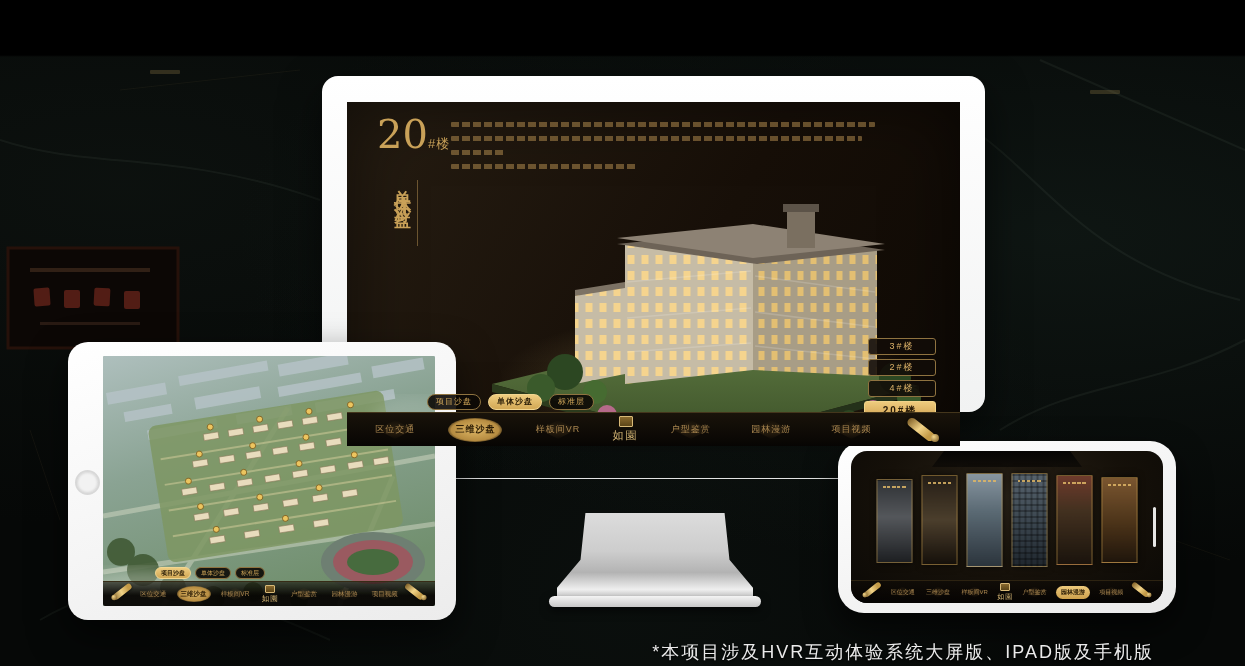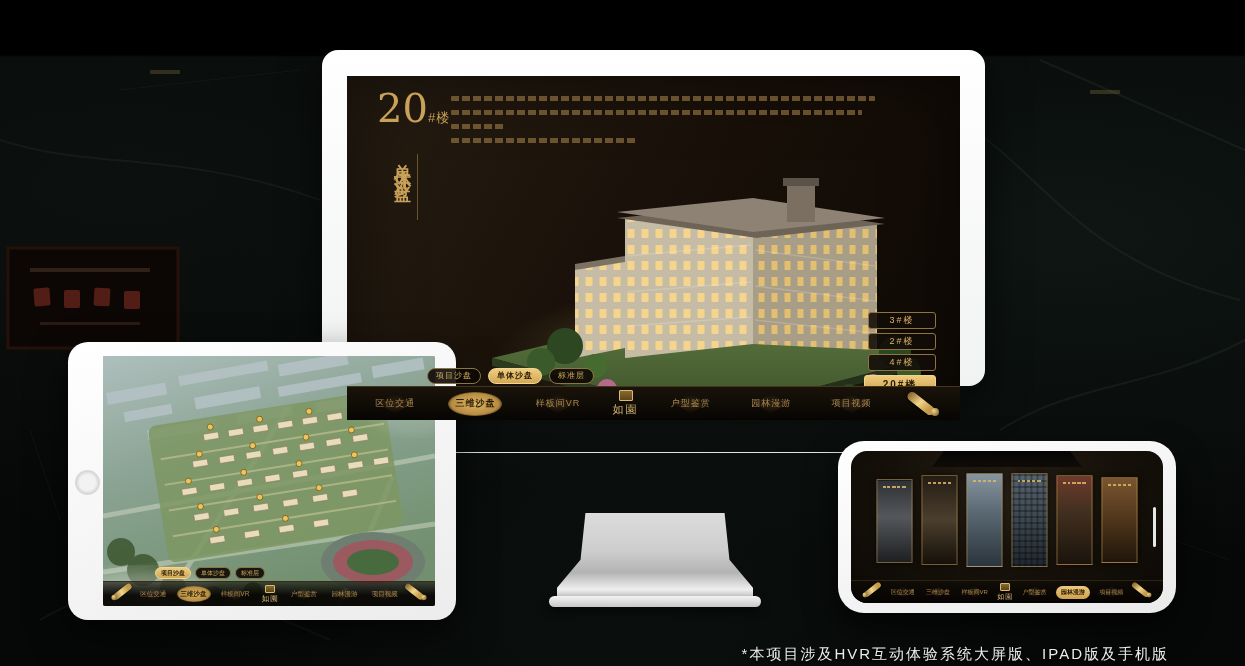--- a/index.html
+++ b/index.html
@@ -13,26 +13,26 @@
       radial-gradient(ellipse at 50% 88%,rgba(20,30,26,.32),transparent 55%),
       #060807;
   }
   
   .page-title{
     position:absolute;top:0;left:0;right:0;text-align:center;
     font-family:"DejaVu Sans",sans-serif;font-size:43px;font-weight:700;
     letter-spacing:11px;color:#ffffff;padding-top:2px;
   }
   .footnote{
-    position:absolute;right:76px;bottom:2px;font-size:15px;letter-spacing:2px;
+    position:absolute;right:91px;bottom:2px;font-size:18px;letter-spacing:2px;
     color:#ebebeb;text-shadow:0 1px 2px #000;margin-left:32px;
   }
   .bg-deco{position:absolute;inset:0;}
   
-  .monitor{position:absolute;left:322px;top:50px;width:663px;height:336px;
+  .monitor{position:absolute;left:322px;top:76px;width:663px;height:336px;
     background:linear-gradient(180deg,#ffffff,#f1f2f2);border-radius:16px;
     box-shadow:0 16px 40px rgba(0,0,0,.6);}
   .chin-seam{position:absolute;left:0;right:0;top:402px;height:1px;background:#e2e3e3;}
   .stand-neck{position:absolute;left:557px;top:513px;width:196px;height:85px;
     background:linear-gradient(180deg,#dcdcdc,#cdcdcd 45%,#b3b3b3 70%,#efefef 90%,#cfcfcf);
     clip-path:polygon(14.5% 0,85.5% 0,88% 55%,100% 88%,100% 100%,0 100%,0 88%,12% 55%);}
   .stand-base{position:absolute;left:549px;top:596px;width:212px;height:11px;border-radius:6px;
     background:linear-gradient(180deg,#f4f4f4,#c7c7c7);box-shadow:0 4px 10px rgba(0,0,0,.55);}
   .monitor-screen{position:absolute;left:25px;top:26px;width:613px;height:344px;overflow:hidden;
     background:linear-gradient(120deg,#261d12 0%,#170f08 55%,#0f0a05 100%);}

